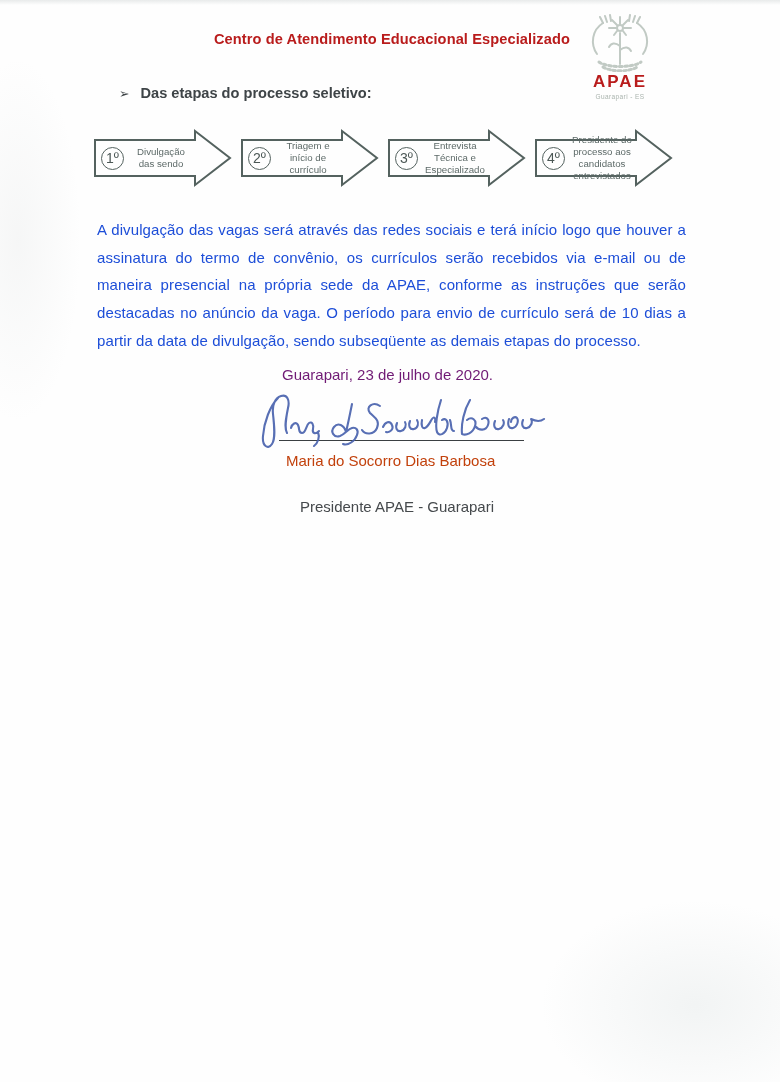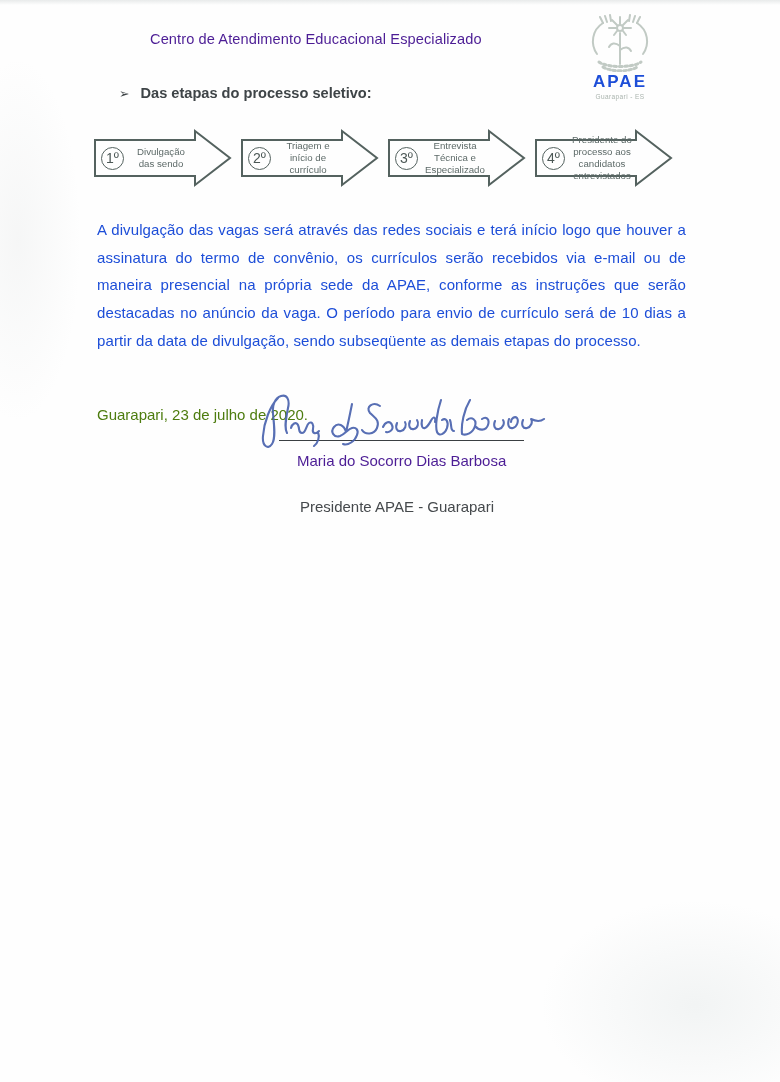--- a/index.html
+++ b/index.html
@@ -22,34 +22,34 @@
     background:
       radial-gradient(220px 150px at 695px 1005px, rgba(186,198,198,0.18), transparent 70%),
       radial-gradient(90px 260px at 18px 240px, rgba(186,192,192,0.12), transparent 70%),
       linear-gradient(to bottom, rgba(175,184,184,0.28), transparent 5px);
     pointer-events: none;
   }
 
   
   .header-text {
     position: absolute; left: 150px; top: 30px; width: 420px;
-    text-align: left; font-weight: normal;
+    text-align: right; font-weight: bold;
     font-size: 14.6px; line-height: 19px;
-    color: #4c1d95; letter-spacing: 0.1px;
+    color: #b91c1c; letter-spacing: 0.1px;
   }
 
   
   .logo {
     position: absolute; left: 581px; top: 14px; width: 78px;
     text-align: center;
   }
   .logo svg { display: block; margin: 0 auto; }
   .logo-word {
     font-weight: bold; font-size: 17px; letter-spacing: 2px;
-    color: #1d4ed8; margin-top: 0px;
+    color: #b91c1c; margin-top: 0px;
   }
   .logo-sub {
     font-size: 6.5px; color: #a9b3ad; margin-top: 1px; letter-spacing: 0.4px;
   }
 
   
   .section-heading {
     position: absolute; left: 119px; top: 85px;
     display: flex; align-items: baseline; gap: 11px;
     font-weight: bold; font-size: 14.6px; color: #3e4447;
@@ -81,30 +81,30 @@
   
   .paragraph {
     position: absolute; left: 97px; top: 201px; width: 589px;
     font-size: 15px; line-height: 27.7px;
     text-align: justify; color: #1d4ed8; letter-spacing: 0.1px;
   }
 
   
   .date-line {
     position: absolute; left: 97px; top: 366px; width: 581px;
-    text-align: left; font-size: 15px; color: #4d7c0f; margin-top: 40px;
+    text-align: center; font-size: 15px; color: #701a75;
   }
 
   
   .signature-line {
     position: absolute; left: 279px; top: 422px; width: 245px; height: 18px;
     border-bottom: 1.8px solid #3a3f42;
   }
   .signature-svg { position: absolute; left: 256px; top: 388px; }
-  .sig-name  { position: absolute; left: 297px; top: 452px; font-size: 15px; color: #4c1d95; }
+  .sig-name  { position: absolute; left: 286px; top: 452px; font-size: 15px; color: #c2410c; }
   .sig-title { position: absolute; left: 300px; top: 498px; font-size: 15px; color: #45494c; }
 </style>
 </head>
 <body>
 
 <div class="page">
 
   <div class="header-text">
     <div>Centro de Atendimento Educacional Especializado</div>
   </div>

